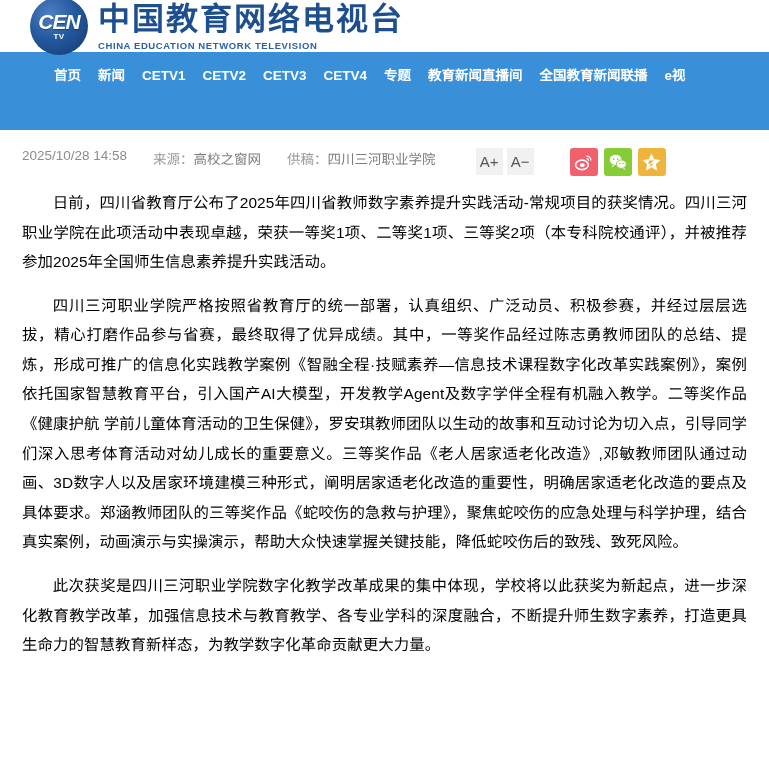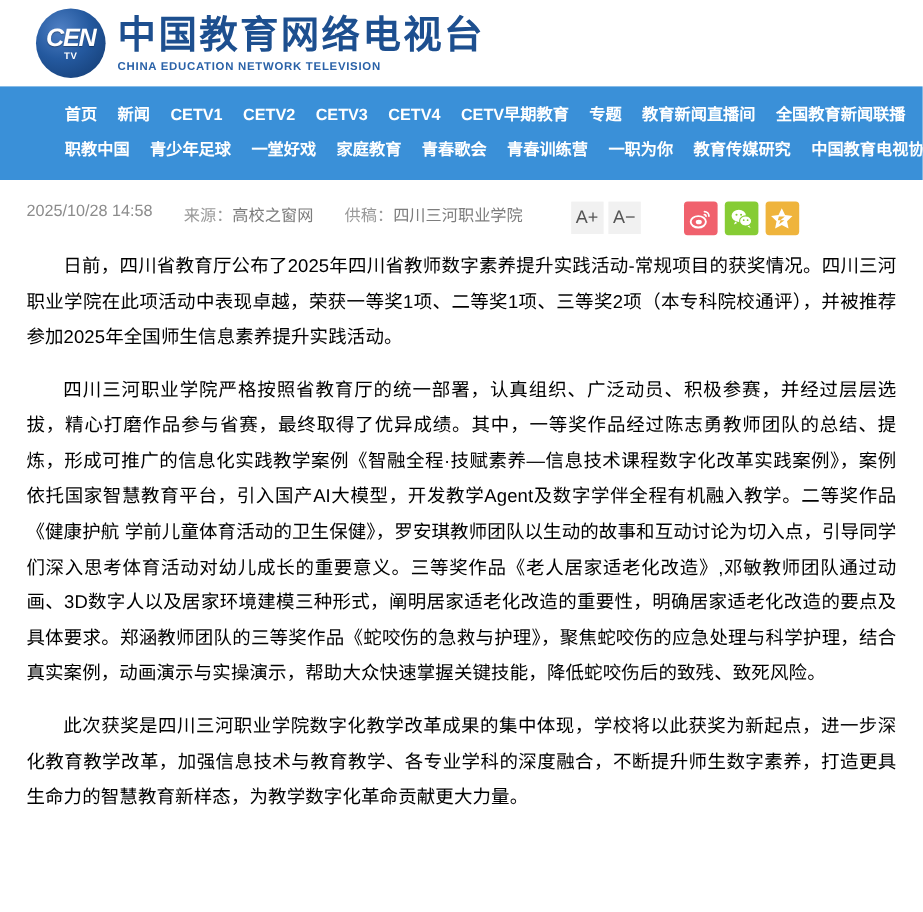--- a/index.html
+++ b/index.html
@@ -12,21 +12,21 @@
   body {
     width: 769px;
     height: 760px;
     font-family: "Liberation Sans", "DejaVu Sans", sans-serif;
     overflow: hidden;
     color: #222;
   }
 
   
   .site-header {
-    height: 72px;
+    height: 52px;
     background: #ffffff;
     display: flex;
     align-items: center;
     padding-left: 30px;
   }
   .logo-wrap {
     display: flex;
     align-items: center;
     gap: 10px;
   }
@@ -195,36 +195,24 @@
 </header>
 
 <nav class="nav">
   <div class="nav-row" id="nav-row-0">
       <span class="nav-item">首页</span>
       <span class="nav-item">新闻</span>
       <span class="nav-item">CETV1</span>
       <span class="nav-item">CETV2</span>
       <span class="nav-item">CETV3</span>
       <span class="nav-item">CETV4</span>
-      <span class="nav-item">CETV早期教育</span>
       <span class="nav-item">专题</span>
       <span class="nav-item">教育新闻直播间</span>
       <span class="nav-item">全国教育新闻联播</span>
       <span class="nav-item">e视</span>
-    </div>
-  <div class="nav-row" id="nav-row-1">
-      <span class="nav-item">职教中国</span>
-      <span class="nav-item">青少年足球</span>
-      <span class="nav-item">一堂好戏</span>
-      <span class="nav-item">家庭教育</span>
-      <span class="nav-item">青春歌会</span>
-      <span class="nav-item">青春训练营</span>
-      <span class="nav-item">一职为你</span>
-      <span class="nav-item">教育传媒研究</span>
-      <span class="nav-item">中国教育电视协会</span>
     </div>
 </nav>
 
 <main class="article">
 
 
   <div class="meta-bar">
     <span class="meta-date">2025/10/28 14:58</span>
 
     <span class="meta-group">

